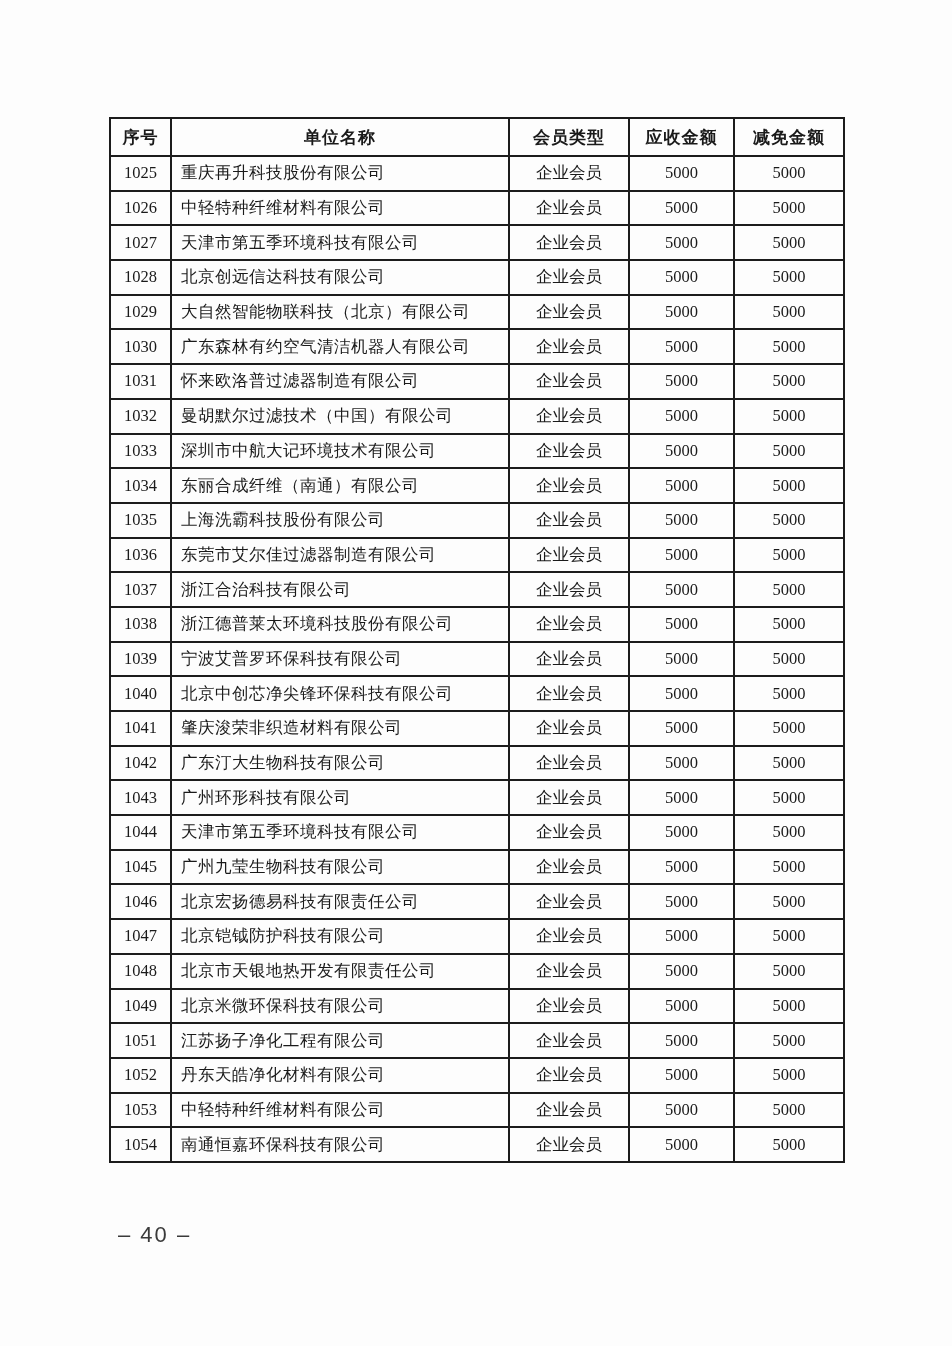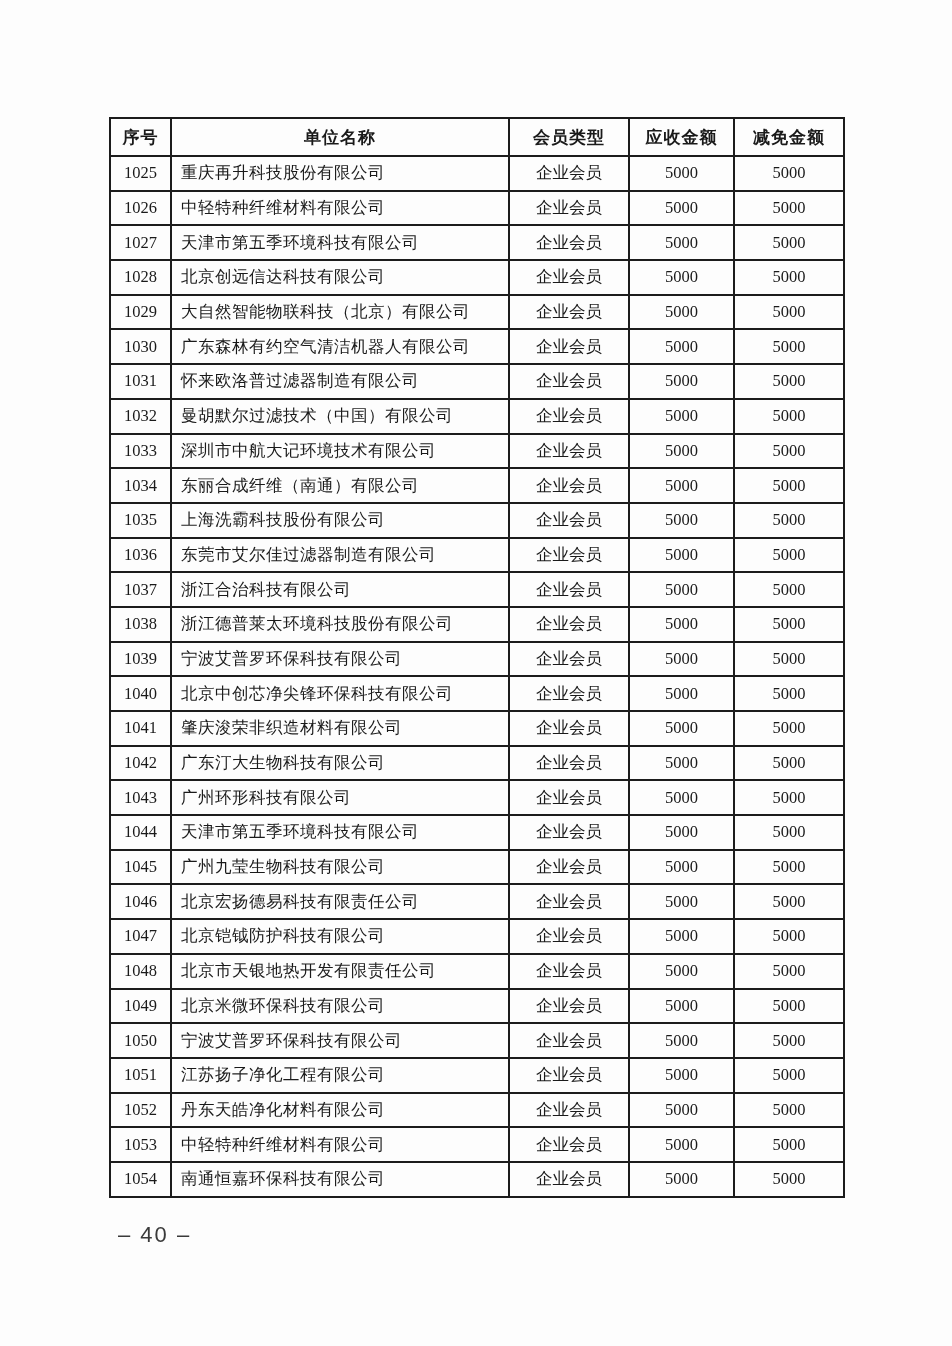--- a/index.html
+++ b/index.html
@@ -268,27 +268,20 @@
     <td class="cell-amt2">5000</td>
   </tr>
         <tr>
     <td class="cell-no">1049</td>
     <td class="cell-name">北京米微环保科技有限公司</td>
     <td class="cell-type">企业会员</td>
     <td class="cell-amt1">5000</td>
     <td class="cell-amt2">5000</td>
   </tr>
         <tr>
-    <td class="cell-no">1050</td>
-    <td class="cell-name">宁波艾普罗环保科技有限公司</td>
-    <td class="cell-type">企业会员</td>
-    <td class="cell-amt1">5000</td>
-    <td class="cell-amt2">5000</td>
-  </tr>
-        <tr>
     <td class="cell-no">1051</td>
     <td class="cell-name">江苏扬子净化工程有限公司</td>
     <td class="cell-type">企业会员</td>
     <td class="cell-amt1">5000</td>
     <td class="cell-amt2">5000</td>
   </tr>
         <tr>
     <td class="cell-no">1052</td>
     <td class="cell-name">丹东天皓净化材料有限公司</td>
     <td class="cell-type">企业会员</td>

